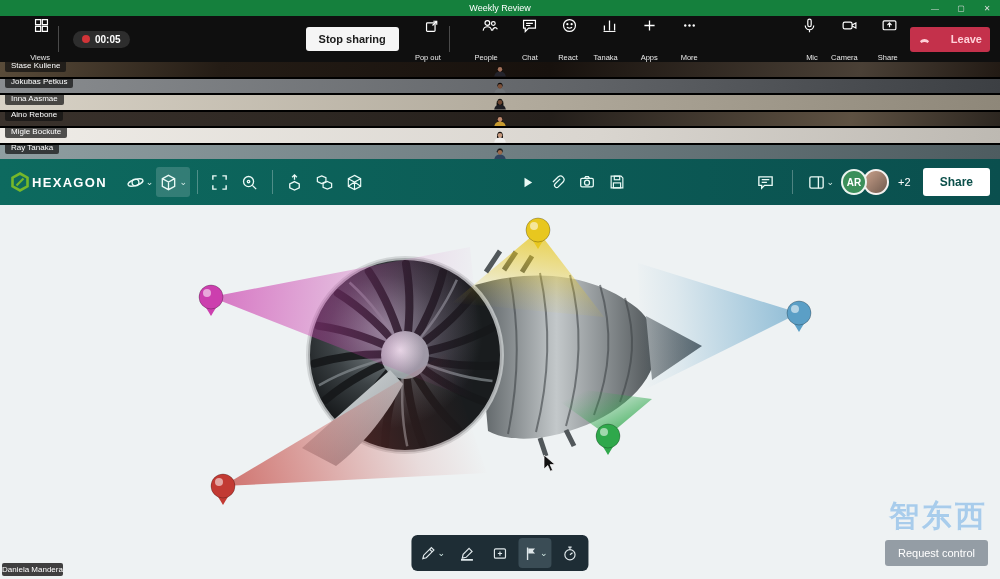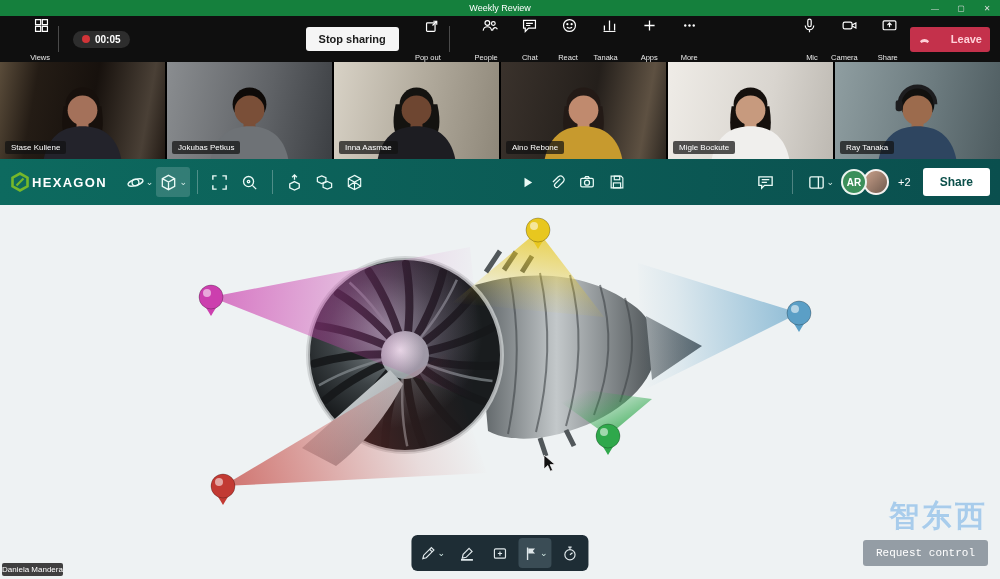--- a/index.html
+++ b/index.html
@@ -18,21 +18,21 @@
   .tb-label { font-size:7.5px; color:#e8e8e8; white-space:nowrap; }
   .vdiv { width:1px; height:26px; background:#4a4a4a; margin:0 8px; }
   .rec-pill { display:flex; align-items:center; gap:5px; background:#2d2d2d; border-radius:11px; padding:3px 9px; margin-left:6px; }
   .rec-dot { width:8px; height:8px; border-radius:50%; background:#d13438; }
   .rec-time { font-size:10px; font-weight:bold; color:#fff; }
   .spacer1 { flex:1.1; } .spacer2 { flex:0.5; }
   .stop-btn { background:#f5f5f5; color:#1b1b1b; font-size:11px; font-weight:600; padding:6px 13px; border-radius:3px; border:none; white-space:nowrap; margin-right:2px; }
   .leave-btn { display:flex; align-items:center; gap:20px; background:#c4314b; border-radius:3px; padding:6px 8px; color:#ffd0d8; font-size:11px; font-weight:600; margin-left:12px; white-space:nowrap; }
 
   
-  .strip { height:97px; display:flex; gap:2px; background:#000; }
+  .strip { height:97px; display:flex; gap:2px; background:#000;flex-direction:column; }
   .tile { flex:1; position:relative; overflow:hidden; }
   .tile .person { position:absolute; left:0; bottom:0; width:100%; height:100%; }
   .tile-name { position:absolute; left:5px; bottom:5px; background:rgba(18,18,18,.72); color:#fff; font-size:8px; padding:2px 6px; border-radius:2px; white-space:nowrap; }
   .bg0 { background:linear-gradient(100deg,#5a4c3a 0%,#241c15 22%,#17110d 55%,#4a4036 86%,#221a14 100%); }
   .bg1 { background:linear-gradient(100deg,#8a8d90,#5f6266 60%,#3c3f43); }
   .bg2 { background:linear-gradient(100deg,#d8d2c6,#b3ac9e 50%,#8e8779); }
   .bg3 { background:linear-gradient(100deg,#3a322c,#241f1b 55%,#5e5142 85%,#2c2620); }
   .bg4 { background:linear-gradient(100deg,#efece7,#d9d5cf 60%,#bdb9b2); }
   .bg5 { background:linear-gradient(100deg,#8f9ea1,#6d7c80 55%,#4e5c60); }
   .p0 { --skin:#a4715a; --hair:#17100c; --shirt:#23232b; }
@@ -58,21 +58,21 @@
   .overflow { font-size:11px; color:#fff; margin:0 8px 0 5px; }
   .share-btn { background:#fff; color:#0b4f4a; font-size:12px; font-weight:bold; padding:7px 17px; border-radius:3px; }
 
   
   .viewport { position:relative; height:374px; background:#eef2f3; overflow:hidden; }
   .scene { position:absolute; inset:0; width:1000px; height:374px; }
   .vp-toolbar { position:absolute; left:50%; bottom:8px; transform:translateX(-50%); background:#1e2d35; border-radius:6px; display:flex; align-items:center; padding:3px 4px; gap:3px; color:#dfe7ea; }
   .vp-btn { height:30px; min-width:30px; display:flex; align-items:center; justify-content:center; border-radius:4px; padding:0 4px; }
   .vp-btn.active { background:#3a4c55; }
   .cursor-tag { position:absolute; left:2px; bottom:3px; background:#3f3f3f; color:#fff; font-size:8px; padding:2px 0; border-radius:2px; }
-  .request-btn { position:absolute; right:12px; bottom:13px; background:rgba(125,135,145,.8); color:#fff; font-size:11px; padding:7px 13px; border-radius:3px;font-family:Liberation Mono, monospace; }
+  .request-btn { position:absolute; right:12px; bottom:13px; background:rgba(125,135,145,.8); color:#fff; font-size:11px; padding:7px 13px; border-radius:3px; }
   .watermark { position:absolute; right:12px; bottom:42px; font-size:30px; font-weight:bold; color:rgba(140,188,229,.75); letter-spacing:3px; text-shadow:0 0 1px rgba(255,255,255,.8); }
   svg { display:block; }
 </style>
 </head>
 <body>
 
 <div class="titlebar">
   <span class="title">Weekly Review</span>
   <div class="win-controls">
     <span class="win-btn">—</span>

